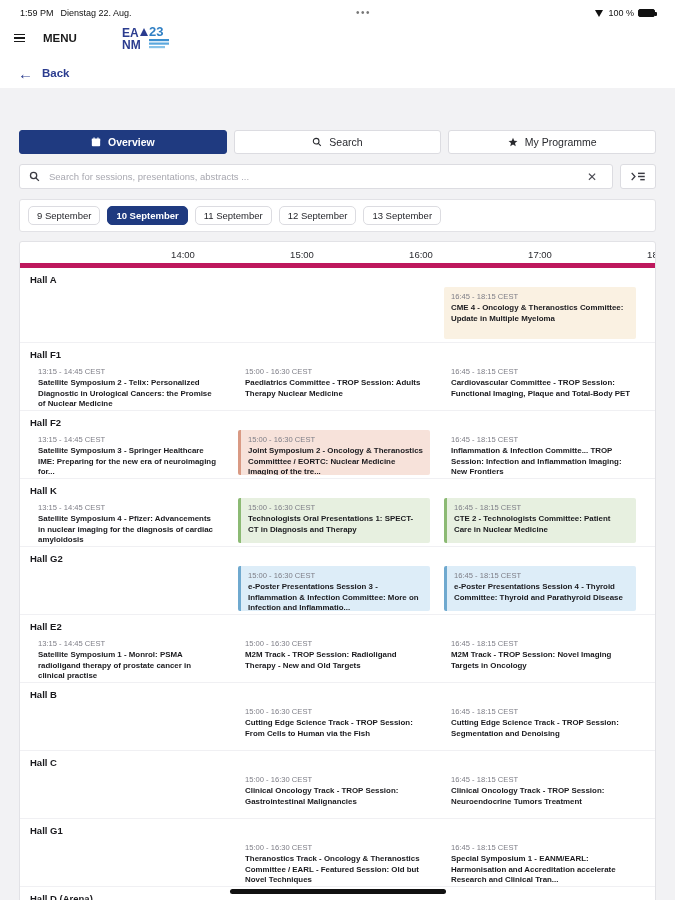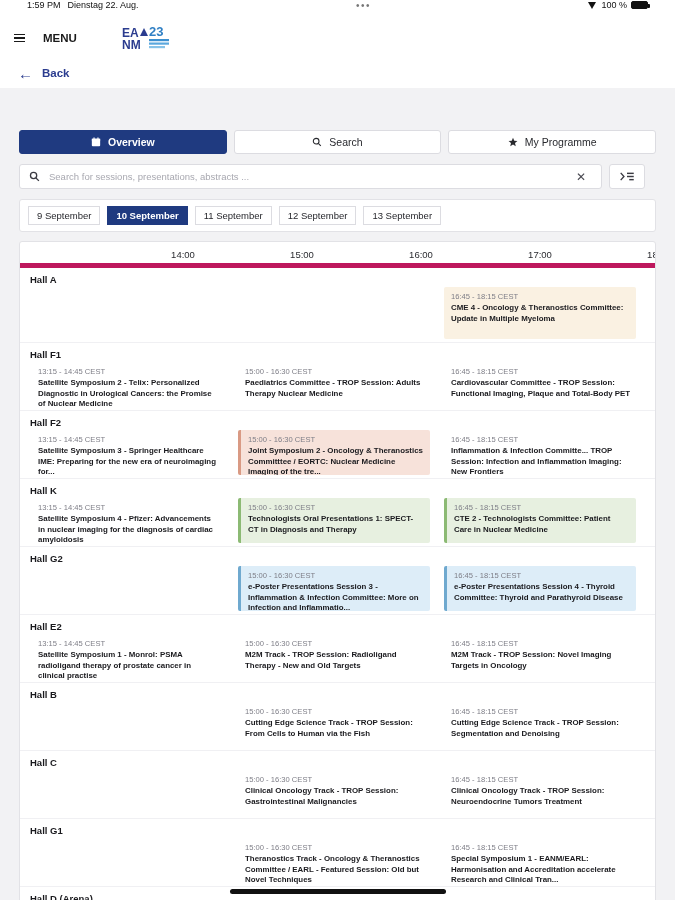--- a/index.html
+++ b/index.html
@@ -6,22 +6,22 @@
   html, body {
     width: 675px; height: 900px;
     background: #f2f2f4;
     font-family: "Liberation Sans", sans-serif;
     overflow: hidden;
   }
 
   
   .statusbar {
     height: 18px;
-    display: flex; align-items: flex-start;
-    padding: 0 27px;
+    display: flex; align-items: flex-end;
+    padding: 0 20px;
     font-size: 9px; color: #111;
     background: #ffffff;
   }
   .sb-left { display: flex; gap: 7px; align-items: center; white-space: nowrap; }
   .sb-center { flex: 1; text-align: center; letter-spacing: 1.5px; color: #777; font-size: 10px; }
   .sb-right { display: flex; gap: 4px; align-items: center; white-space: nowrap; }
   .wifi-ico { display:inline-block; width: 9px; height: 8px; position: relative; }
   .wifi-ico::after{
     content:""; position:absolute; left:0; top:1px;
     border-left:4.5px solid transparent; border-right:4.5px solid transparent;
@@ -76,21 +76,21 @@
     display: flex; align-items: center; justify-content: center; gap: 7px;
     background: #ffffff; border: 1px solid #dcdce1; border-radius: 3px;
     font-size: 10.5px; color: #28292e;
   }
   .seg.active {
     background: #1f3a80; border-color: #1f3a80; color: #fff; font-weight: bold;
   }
   .seg-ico { display:inline-flex; align-items:center; }
 
   
-  .search-wrap { padding: 10px 30px 0 19px; display: flex; gap: 7px; align-items: center; }
+  .search-wrap { padding: 10px 19px 0 19px; display: flex; gap: 7px; align-items: center; }
   .searchbox {
     flex: 1; height: 25px; background: #fff;
     border: 1px solid #dcdce1; border-radius: 3px;
     display: flex; align-items: center; padding: 0 9px; gap: 9px;
   }
   .search-input {
     flex: 1; border: 0; outline: none; font-size: 9.5px; color: #6e6e76;
     font-family: "Liberation Sans", sans-serif; background: transparent;
   }
   .search-input::placeholder { color: #a8a8b0; }
@@ -102,21 +102,21 @@
     color: #3a3a42;
   }
 
   
   .daterow {
     margin: 10px 19px 0 19px; background: #fff;
     border: 1px solid #e2e2e6; border-radius: 3px;
     display: flex; align-items: center; gap: 7px; padding: 6px 8px;
   }
   .datechip {
-    border: 1px solid #dcdce1; border-radius: 0;
+    border: 1px solid #dcdce1; border-radius: 5px;
     padding: 3px 8px; font-size: 9.5px; color: #26272c; background: #fff;
     white-space: nowrap;
   }
   .datechip.active { background: #1f3a80; border-color: #1f3a80; color: #fff; font-weight: bold; }
 
   
   .sched {
     margin: 9px 19px 0 19px;
     background: #fff; border: 1px solid #e2e2e6; border-radius: 3px;
     overflow: hidden;

